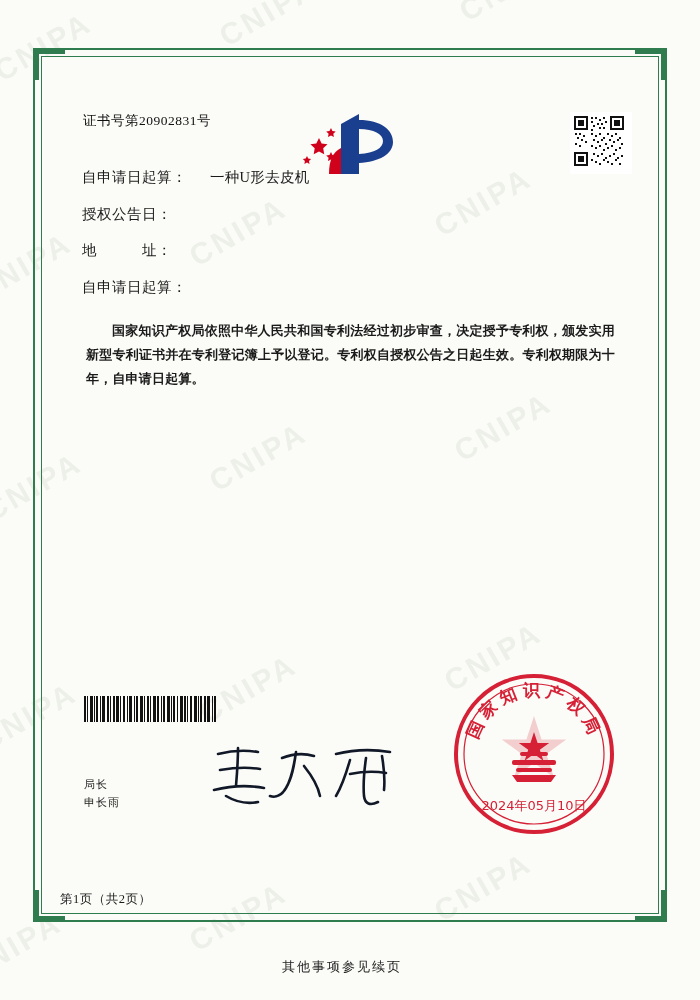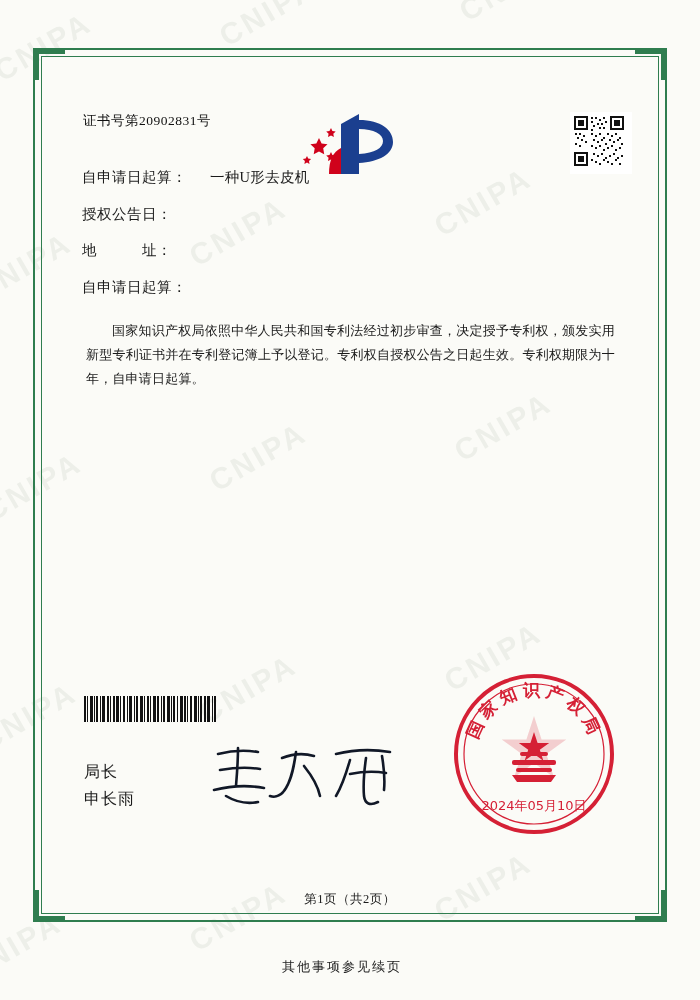--- a/index.html
+++ b/index.html
@@ -144,20 +144,21 @@
     display: inline-block;
     margin-left: 44px;
   }
 
   .paragraphs {
     margin: 22px 25px 0 26px;
     font-size: 13px;
     line-height: 1.85;
     text-align: justify;
     letter-spacing: 0.2px;
+    font-weight: bold;
   }
   .paragraphs p {
     margin: 0 0 10px 0;
     text-indent: 26px;
   }
 
   
   .barcode {
     position: absolute;
     left: 24px;
@@ -168,21 +169,21 @@
     align-items: stretch;
     gap: 0;
   }
   .barcode span { display: block; height: 100%; background: #111; }
 
   
   .sig-block {
     position: absolute;
     left: 24px;
     bottom: 88px;
-    font-size: 16px;
+    font-size: 11px;
     line-height: 1.7;
     letter-spacing: 1px;
   }
   .handwriting {
     position: absolute;
     left: 140px;
     bottom: 88px;
     width: 210px;
     height: 72px;
   }
@@ -195,21 +196,20 @@
     width: 168px;
     height: 168px;
   }
 
   
   .page-num {
     position: absolute;
     left: 0;
     right: 0;
     bottom: -8px;
-    text-align: center;
     font-size: 12.5px;
     letter-spacing: 0.5px;
   }
   .footer-note {
     position: absolute;
     left: 0;
     right: 16px;
     bottom: 24px;
     text-align: center;
     font-size: 13px;

